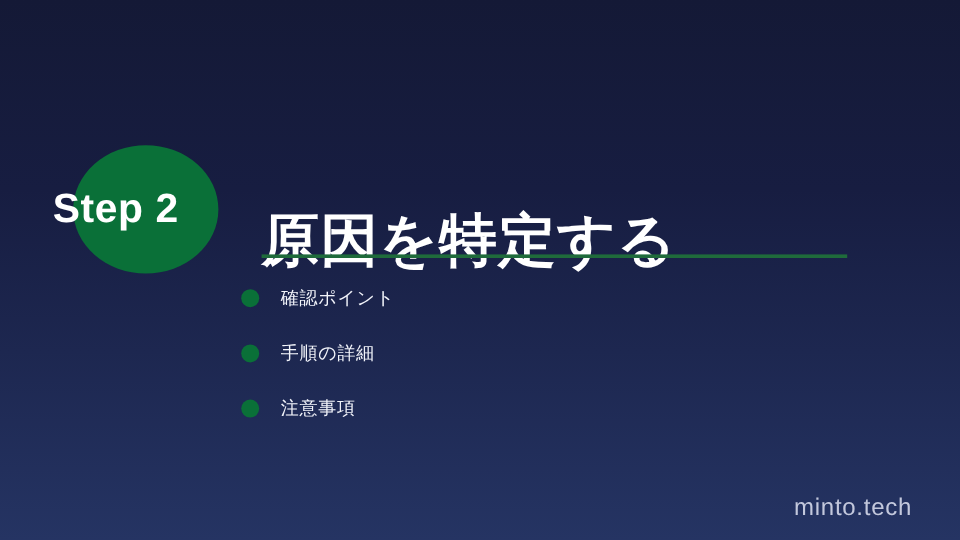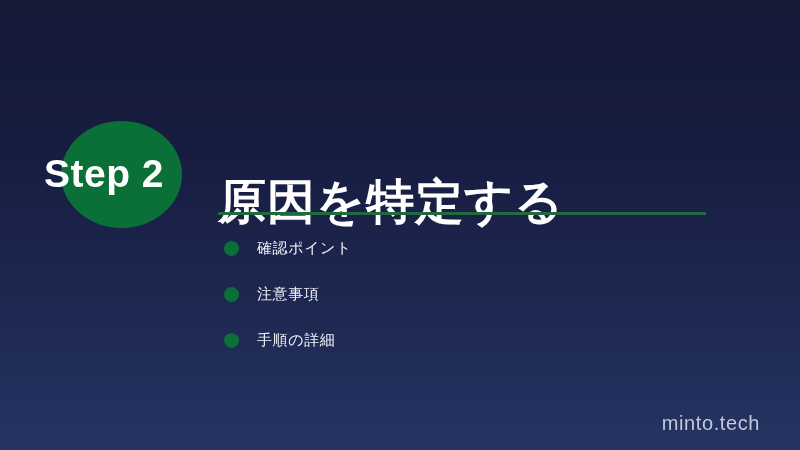--- a/index.html
+++ b/index.html
@@ -30,21 +30,21 @@
   }
 
   #step-label {
     position: absolute;
     left: 44px;
     top: 150px;
     width: 160px;
     height: 48px;
     line-height: 48px;
     color: #ffffff;
-    font-size: 39px;
+    font-size: 34px;
     font-weight: 700;
     letter-spacing: 0.5px;
     white-space: nowrap;
   }
 
   
   #title {
     position: absolute;
     left: 218px;
     top: 143px;
@@ -61,21 +61,21 @@
     left: 218px;
     top: 212px;
     width: 488px;
     height: 3px;
     background: #1f6b3b;
   }
 
   
   #bullet-list {
     position: absolute;
-    left: 224px;
+    left: 201px;
     top: 233px;
     margin: 0;
     padding: 0;
     list-style: none;
     text-align: center;
   }
 
   .bullet-row {
     display: flex;
     align-items: center;
@@ -127,25 +127,25 @@
 
   <ul id="bullet-list">
 
     <li class="bullet-row">
       <span class="bullet-dot"></span>
       <span class="bullet-text">確認ポイント</span>
     </li>
 
     <li class="bullet-row">
       <span class="bullet-dot"></span>
-      <span class="bullet-text">注意事項</span>
+      <span class="bullet-text">手順の詳細</span>
     </li>
 
     <li class="bullet-row">
       <span class="bullet-dot"></span>
-      <span class="bullet-text">手順の詳細</span>
+      <span class="bullet-text">注意事項</span>
     </li>
 
   </ul>
 
   <div id="footer-brand">minto.tech</div>
 
 </div>
 
 </body></html>

